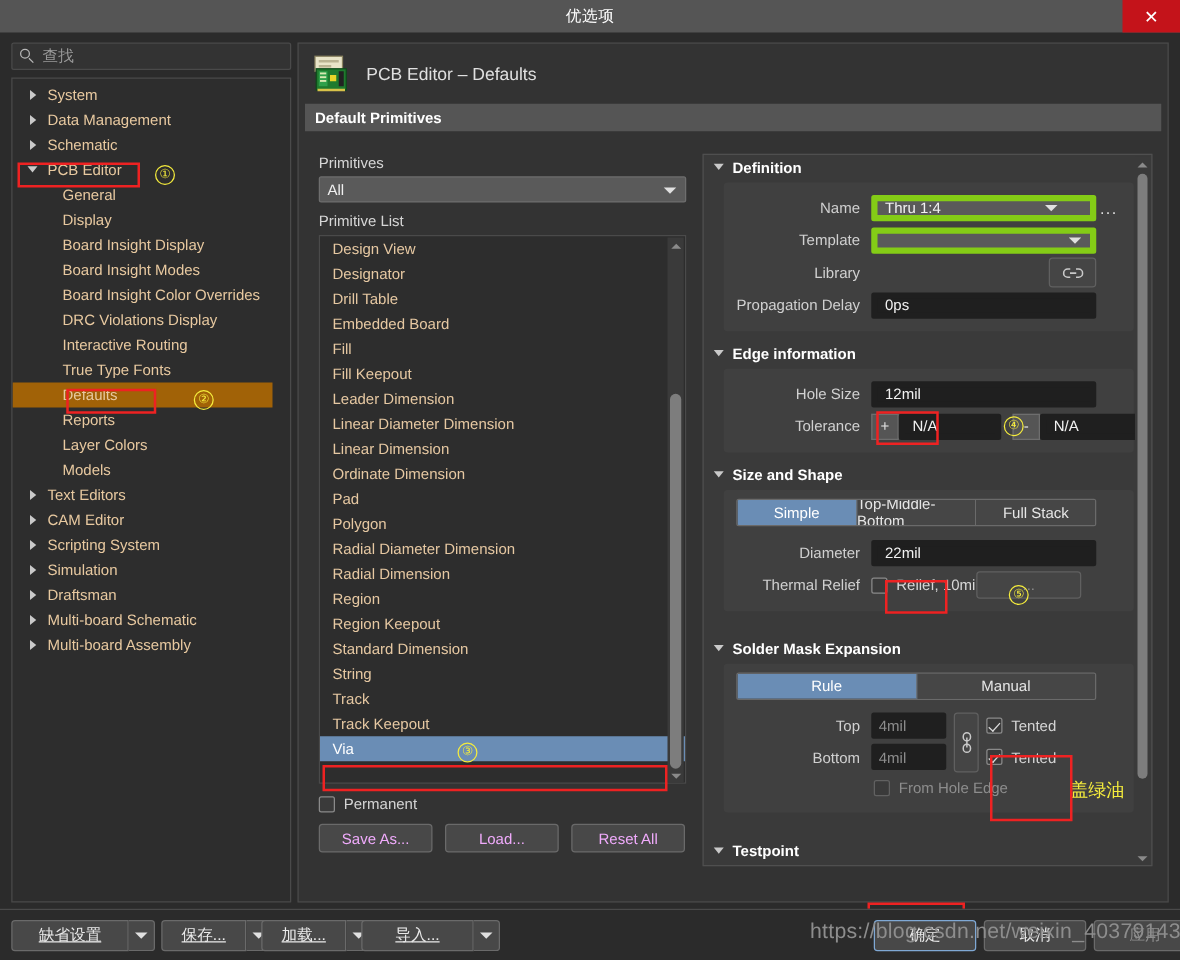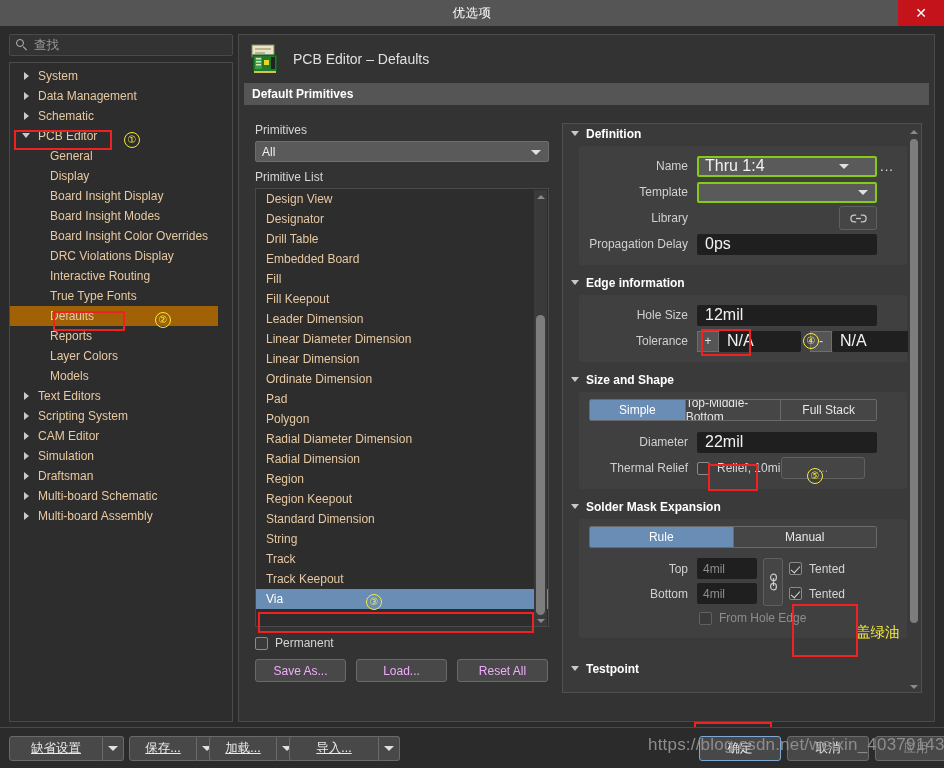--- a/index.html
+++ b/index.html
@@ -176,22 +176,22 @@
   .grp-box {
     margin: 2px 14px 0 16px; background: #404040; border-radius: 3px;
     padding: 7px 10px 8px 10px;
   }
   .row { display: flex; align-items: center; height: 26px; }
   .row-lbl {
     width: 108px; text-align: right; padding-right: 9px;
     font-size: 12px; color: #d0d0d0; flex: 0 0 auto;
   }
   .inp {
-    height: 21px; background: #5a5a5a; border: 2px solid #84cc16; border-radius: 2px;
-    display: flex; align-items: center; padding: 0 6px; color: #f2f2f2; font-size: 16px;
+    height: 21px; background: #5a5a5a; border: 5px solid #84cc16; border-radius: 2px;
+    display: flex; align-items: center; padding: 0 6px; color: #f2f2f2; font-size: 12px;
     position: relative; flex: 1 1 auto; text-align: center;
   }
   .inp.dark { background: #1f1f1f; border-color: #1f1f1f; }
   .dots {
     width: 20px; text-align: center; color: #e0e0e0; font-size: 13px;
     letter-spacing: 1px; cursor: pointer; flex: 0 0 auto;
   }
   .iconbtn {
     width: 38px; height: 24px; background: #454545; border: 1px solid #606060;
     border-radius: 3px; display: flex; align-items: center; justify-content: center;
@@ -329,25 +329,25 @@
         </div>
       <div class="tree-item lvl1">
           <span>Models</span>
         </div>
       <div class="tree-item lvl0">
           <span class="tri collapsed"></span>
           <span>Text Editors</span>
         </div>
       <div class="tree-item lvl0">
           <span class="tri collapsed"></span>
+          <span>CAM Editor</span>
+        </div>
+      <div class="tree-item lvl0">
+          <span class="tri collapsed"></span>
           <span>Scripting System</span>
-        </div>
-      <div class="tree-item lvl0">
-          <span class="tri collapsed"></span>
-          <span>CAM Editor</span>
         </div>
       <div class="tree-item lvl0">
           <span class="tri collapsed"></span>
           <span>Simulation</span>
         </div>
       <div class="tree-item lvl0">
           <span class="tri collapsed"></span>
           <span>Draftsman</span>
         </div>
       <div class="tree-item lvl0">
@@ -502,21 +502,21 @@
             <span class="inp dark" style="margin-right:20px">22mil</span>
           </div>
           <div class="row">
             <span class="row-lbl">Thermal Relief</span>
             <span class="cb"></span>
             <span style="font-size:12px;color:#d8d8d8;overflow:hidden;white-space:nowrap;width:64px">Relief, 10mil, 1</span>
             <span class="iconbtn" style="width:84px;height:22px;margin-right:20px;color:#8d8d8d">...</span>
           </div>
         </div>
 
-        <div class="grp-title" style="margin-top:8px">
+        <div class="grp-title" style="margin-top:20px">
           <span class="tri expanded"></span>
           <span>Solder Mask Expansion</span>
         </div>
         <div class="grp-box">
           <div class="seg" style="margin-right:20px">
             <div class="active">Rule</div>
             <div>Manual</div>
           </div>
           <div style="display:flex;align-items:flex-end">
             <div style="flex:0 0 auto">

